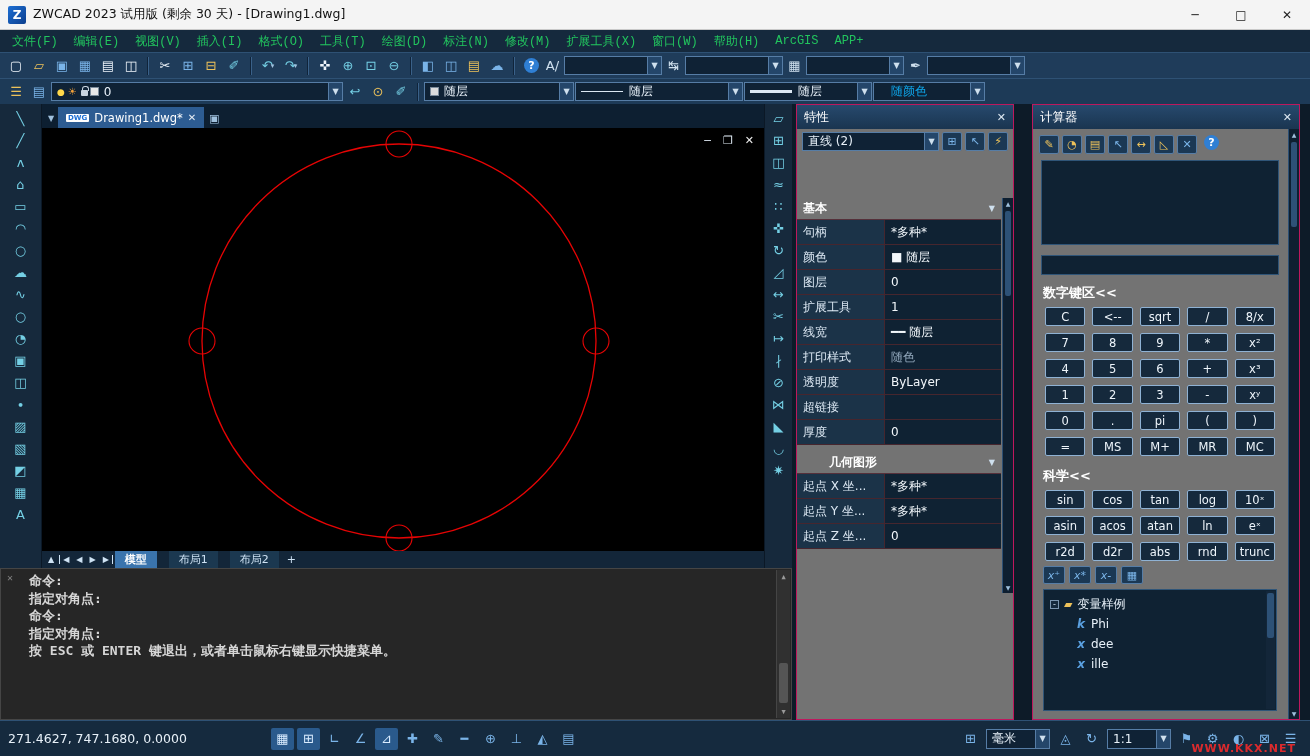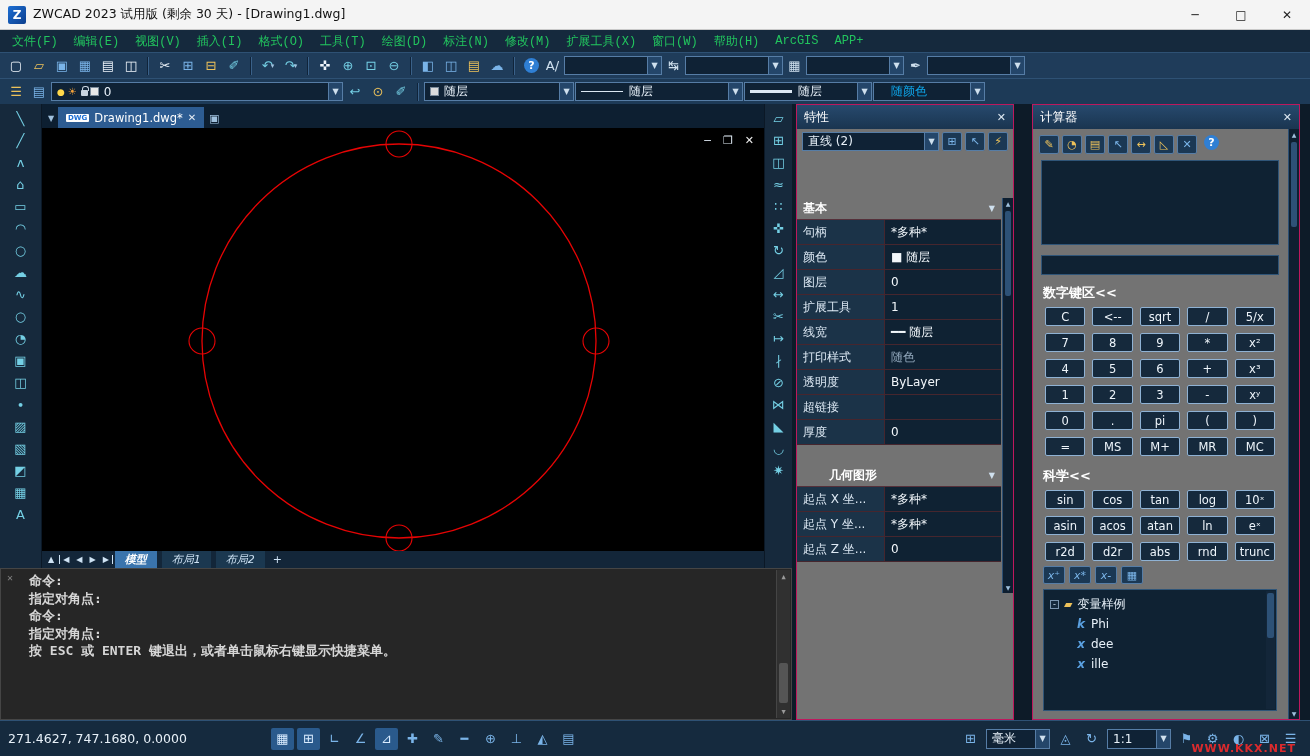--- a/index.html
+++ b/index.html
@@ -425,21 +425,21 @@
           </div>
           <div class="layout-bar">
             <span class="nav-ic">▲</span>
             <span style="display:flex;gap:1px;">
 
             <span class="nav-ic bar-left"><span>◀</span></span>
                 <span class="nav-ic"><span>◀</span></span>
                 <span class="nav-ic"><span>▶</span></span>
                 <span class="nav-ic bar-right"><span>▶</span></span>
               </span>
-            <span style="display:flex;gap:5px;font-style:italic;">
+            <span style="display:flex;gap:12px;">
 
             <span class="ltab" data-active="true"><span>模型</span></span>
                 <span class="ltab" data-active="false"><span>布局1</span></span>
                 <span class="ltab" data-active="false"><span>布局2</span></span>
               </span>
             <span class="add-tab">+</span>
           </div>
         </div>
 
         <div class="palette right">
@@ -588,21 +588,21 @@
             <div class="prop-row">
               <span class="prop-label">超链接</span>
               <span class="prop-value"></span>
             </div>
 
             <div class="prop-row">
               <span class="prop-label">厚度</span>
               <span class="prop-value">0</span>
             </div>
           </div>
-        <div class="sec-head" style="margin-top:20px;padding-left:32px;">
+        <div class="sec-head" style="margin-top:7px;padding-left:32px;">
           <span>几何图形</span>
             <span class="arr">▼</span>
         </div>
         <div>
 
             <div class="prop-row">
               <span class="prop-label">起点 X 坐...</span>
               <span class="prop-value">*多种*</span>
             </div>
 
@@ -661,21 +661,21 @@
         </div>
         <div class="calc-display"></div>
         <div class="calc-input"></div>
         <div class="calc-sec-title">数字键区&lt;&lt;</div>
         <div class="calc-grid">
 
         <span class="calc-btn">C</span>
             <span class="calc-btn">&lt;--</span>
             <span class="calc-btn">sqrt</span>
             <span class="calc-btn">/</span>
-            <span class="calc-btn">5/x</span>
+            <span class="calc-btn">8/x</span>
             <span class="calc-btn">7</span>
             <span class="calc-btn">8</span>
             <span class="calc-btn">9</span>
             <span class="calc-btn">*</span>
             <span class="calc-btn">x²</span>
             <span class="calc-btn">4</span>
             <span class="calc-btn">5</span>
             <span class="calc-btn">6</span>
             <span class="calc-btn">+</span>
             <span class="calc-btn">x³</span>

